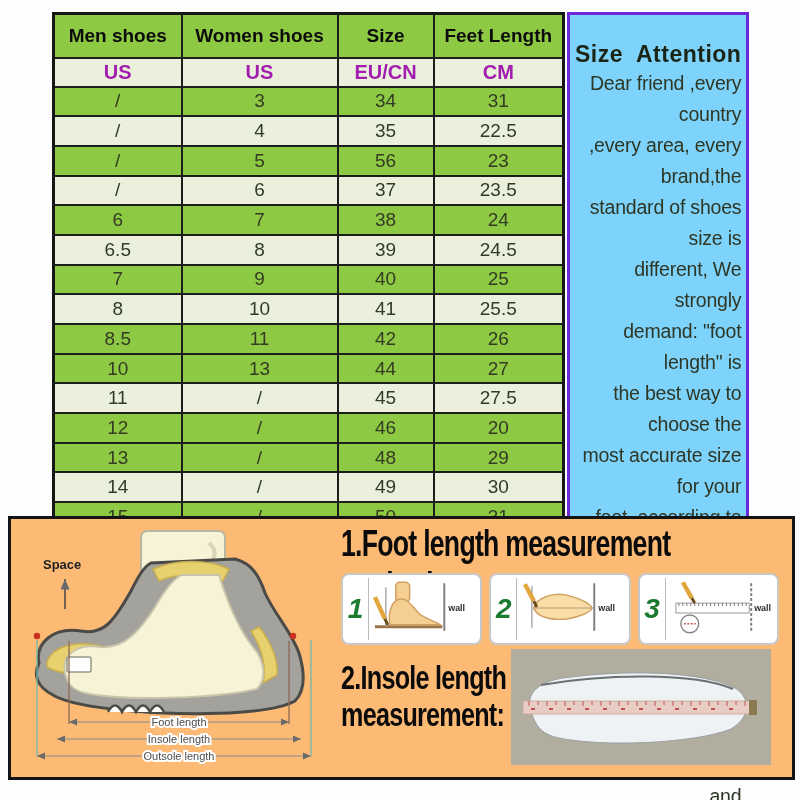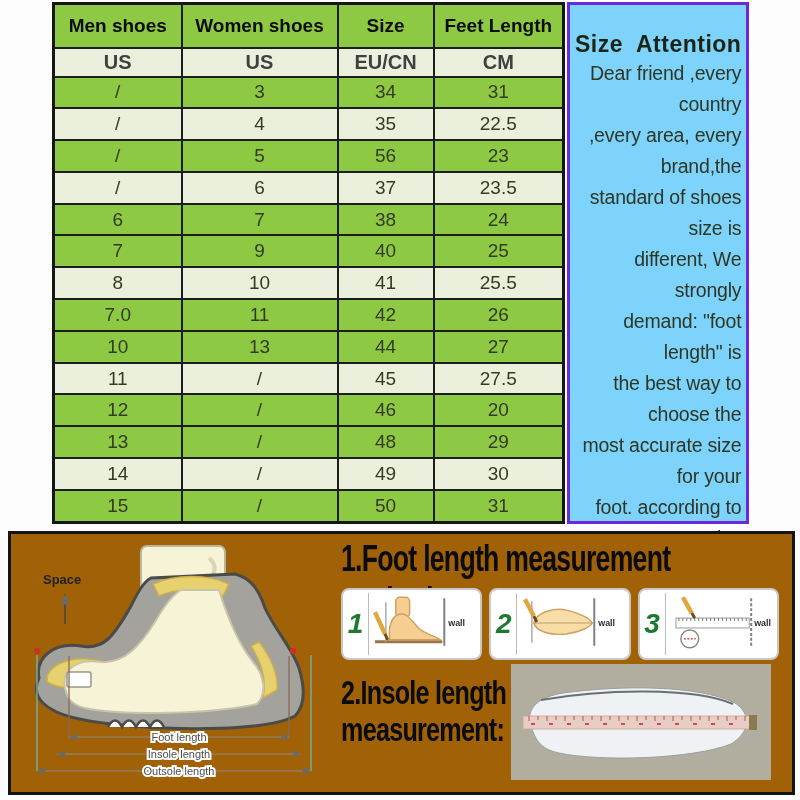--- a/index.html
+++ b/index.html
@@ -1,34 +1,34 @@
 <!DOCTYPE html>
 <html><head>
 <meta charset="utf-8">
 <style>
   * { margin:0; padding:0; box-sizing:border-box; }
   html,body { width:800px; height:800px; background:#fdfdfd; font-family:"Liberation Sans",sans-serif; position:relative; overflow:hidden; }
 
   
-  .top-wrap { position:absolute; left:8px; top:2px; width:718px; height:522px; display:flex;padding-left:44px; }
+  .top-wrap { position:absolute; left:8px; top:12px; width:718px; height:522px; display:flex;padding-left:44px; }
 
   table.size-table { border-collapse:collapse; table-layout:fixed; width:510px; border:3px solid #161616; background:#8ec944; }
   table.size-table th, table.size-table td { border:2px solid #1d1d1d; text-align:center; vertical-align:middle; padding:0; overflow:hidden; white-space:nowrap; }
   tr.cols th { height:44px; background:#8ec944; font-size:19px; font-weight:700; color:#0c0c0c; }
-  tr.units th { height:29px; background:#eaf0dc; font-size:20px; font-weight:700; color:#404040; }
+  tr.units th { height:29px; background:#eaf0dc; font-size:20px; font-weight:700; color:#a21caf; }
   tr.row td { height:22.6px; font-size:19px; color:#333b24; }
   tr.row.green td { background:#8ec944; }
   tr.row.light td { background:#eaf0dc; }
 
   .attention { flex:1; margin-left:2px; border:3px solid #6d28d9; background:#7dd3fc; padding:26px 5px 0 5px; text-align:right; }
   .attention-title { font-size:23px; font-weight:700; color:#1c2414; letter-spacing:0.5px; white-space:pre; }
   .attention-body { font-size:19.5px; line-height:31px; color:#2e3624; letter-spacing:-0.2px; white-space:pre-line; }
 
   
-  .bottom-box { position:absolute; left:8px; top:531px; width:787px; height:264px; border:3px solid #141414; background:#a16207; }
+  .bottom-box { position:absolute; left:8px; top:516px; width:787px; height:264px; border:3px solid #141414; background:#fdba74; }
   .shoe-svg { position:absolute; left:2px; top:4px; }
 
   .heavy { position:absolute; font-weight:700; letter-spacing:-1px; color:#0b0b0b; transform:scaleX(0.74); transform-origin:left top; white-space:pre-line; }
   .title-foot { left:330px; top:4px; font-size:36px; }
   .title-insole { left:330px; top:140px; font-size:34px; line-height:37px; }
 
   .panels { position:absolute; left:330px; top:54px; width:438px; height:72px; display:flex; gap:7px; }
   .panel { flex:1; border:2px solid #c8c8c8; border-radius:8px; background:#fff; display:flex; align-items:center; }
   .step-num { width:25px; text-align:center; font-size:28px; font-weight:700; color:#1c7a2e; font-style:italic; }
   .panel svg { border-left:1.5px solid #bbbbbb; height:62px; }
@@ -88,34 +88,40 @@
           <td>6</td>
           <td>37</td>
           <td>23.5</td>
         </tr>
         <tr class="row green">
           <td>6</td>
           <td>7</td>
           <td>38</td>
           <td>24</td>
         </tr>
+        <tr class="row light">
+          <td>6.5</td>
+          <td>8</td>
+          <td>39</td>
+          <td>24.5</td>
+        </tr>
         <tr class="row green">
           <td>7</td>
           <td>9</td>
           <td>40</td>
           <td>25</td>
         </tr>
         <tr class="row light">
           <td>8</td>
           <td>10</td>
           <td>41</td>
           <td>25.5</td>
         </tr>
         <tr class="row green">
-          <td>7.0</td>
+          <td>8.5</td>
           <td>11</td>
           <td>42</td>
           <td>26</td>
         </tr>
         <tr class="row green">
           <td>10</td>
           <td>13</td>
           <td>44</td>
           <td>27</td>
         </tr>

